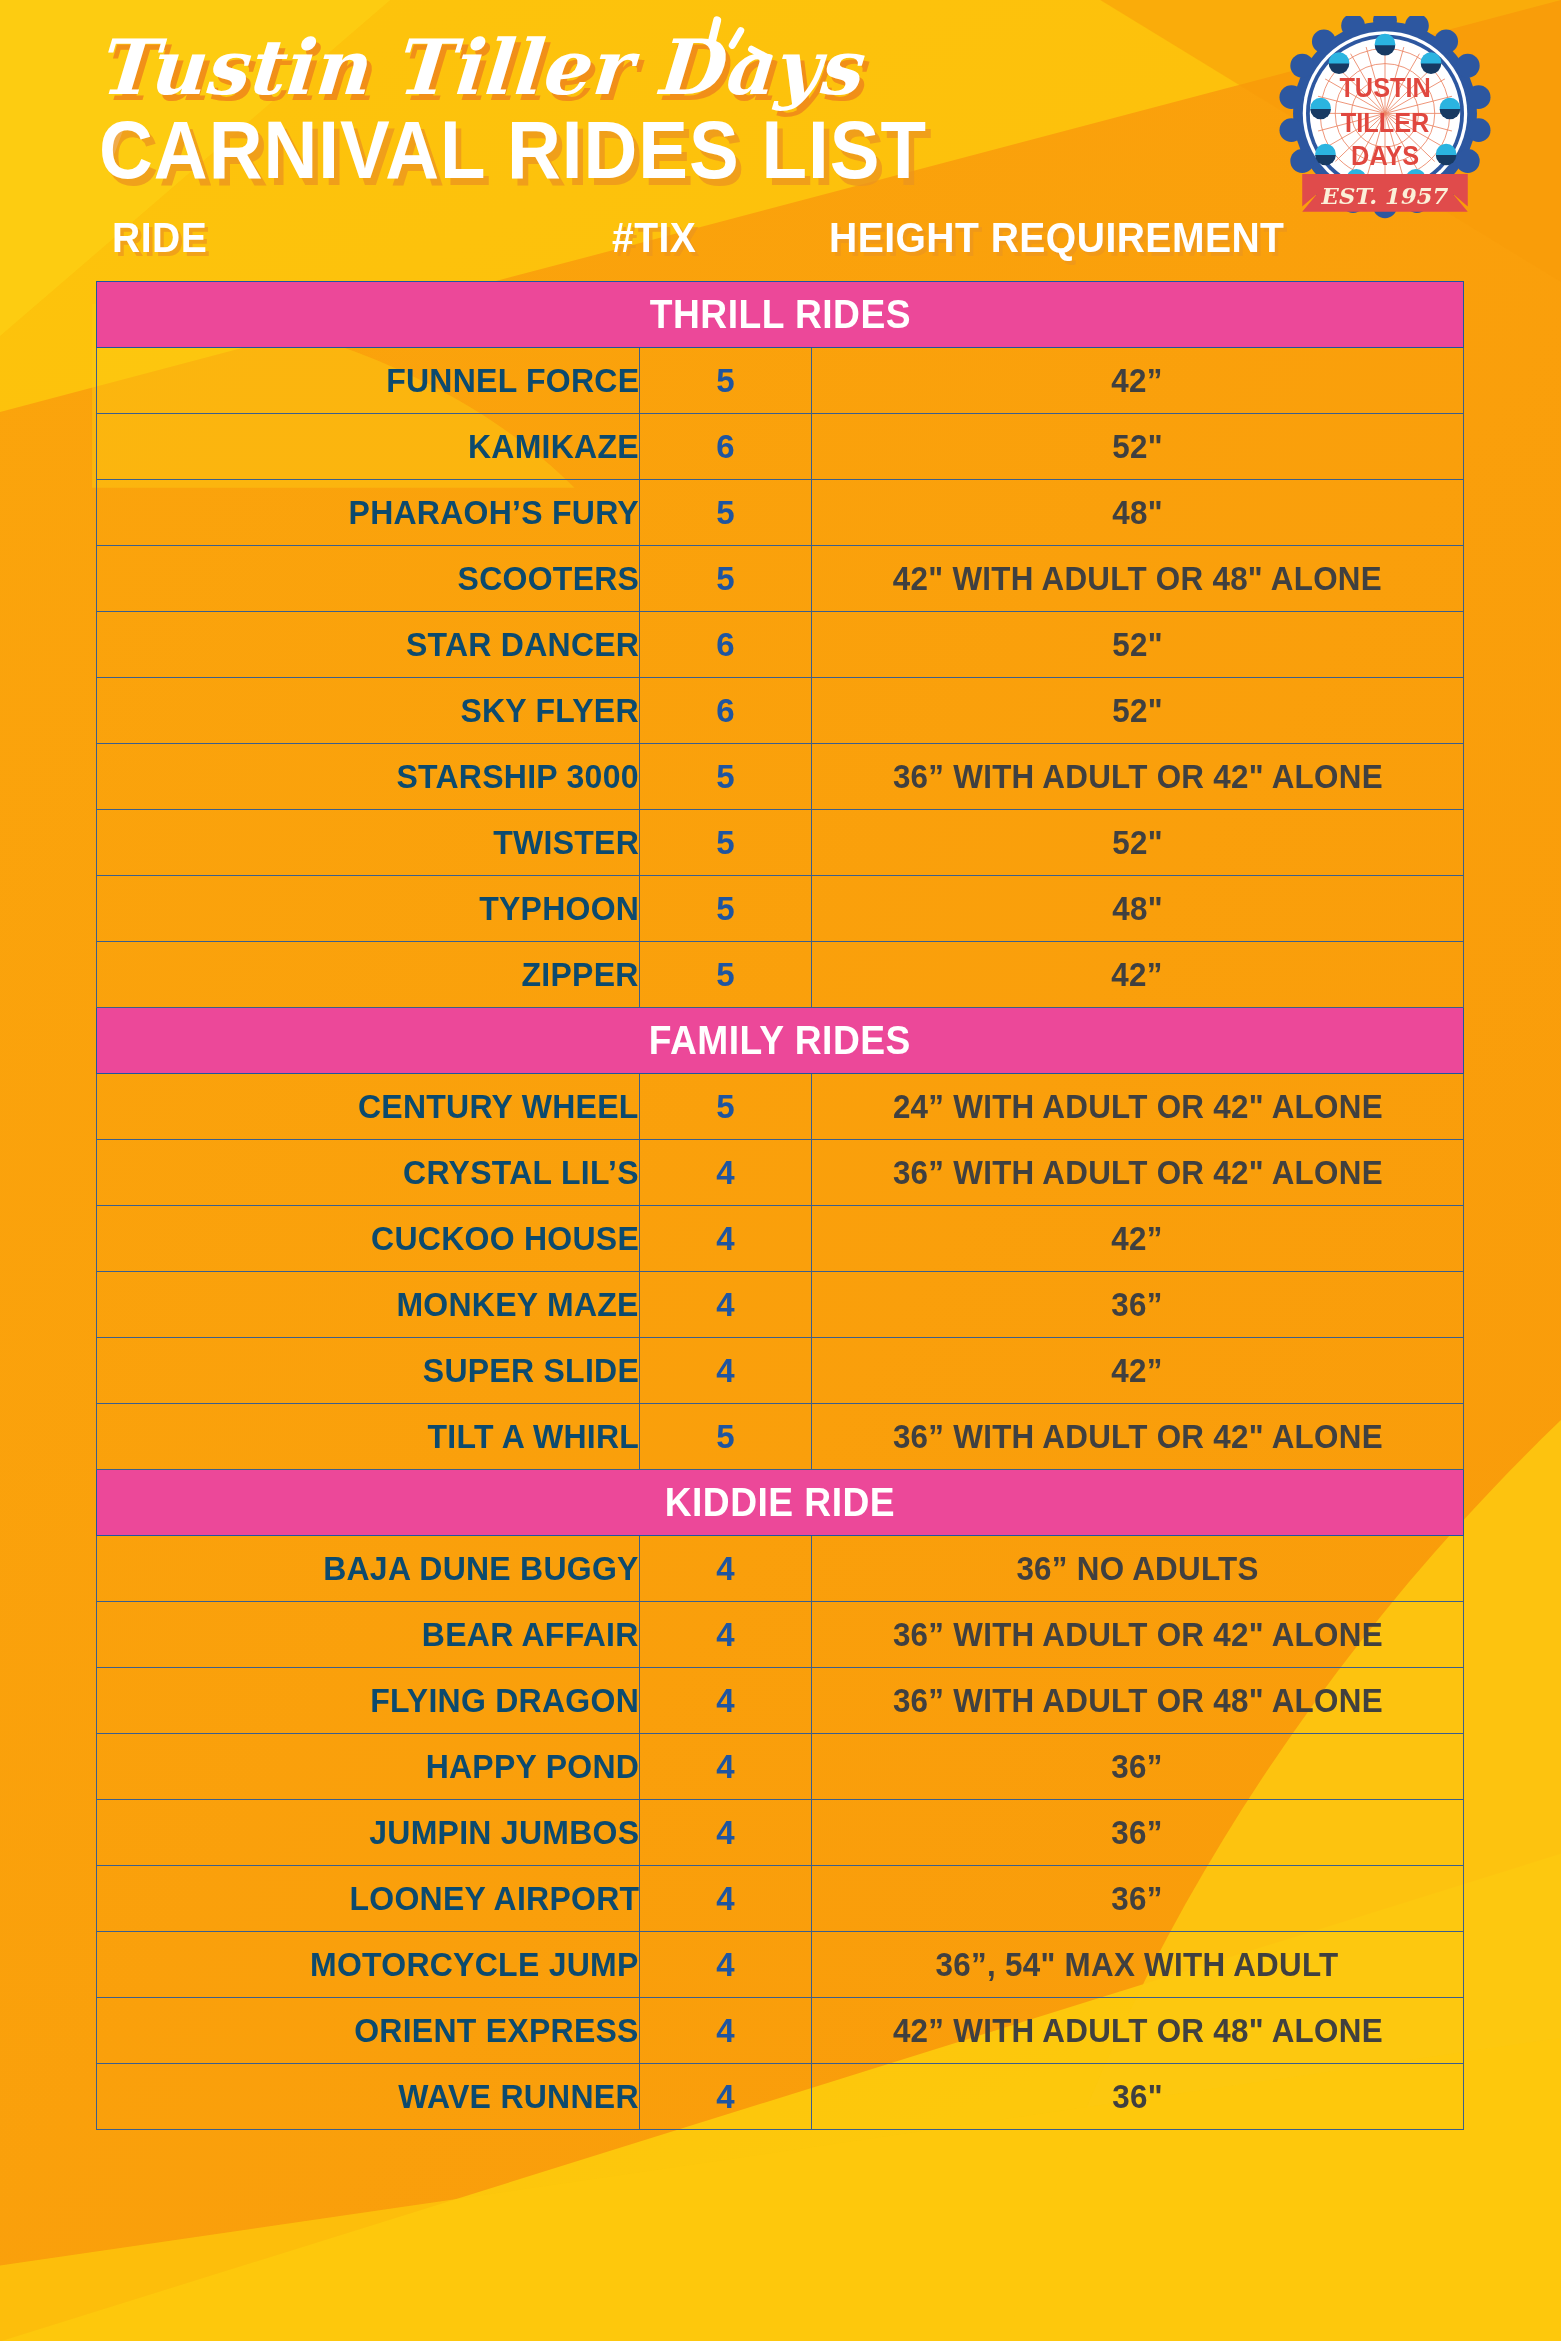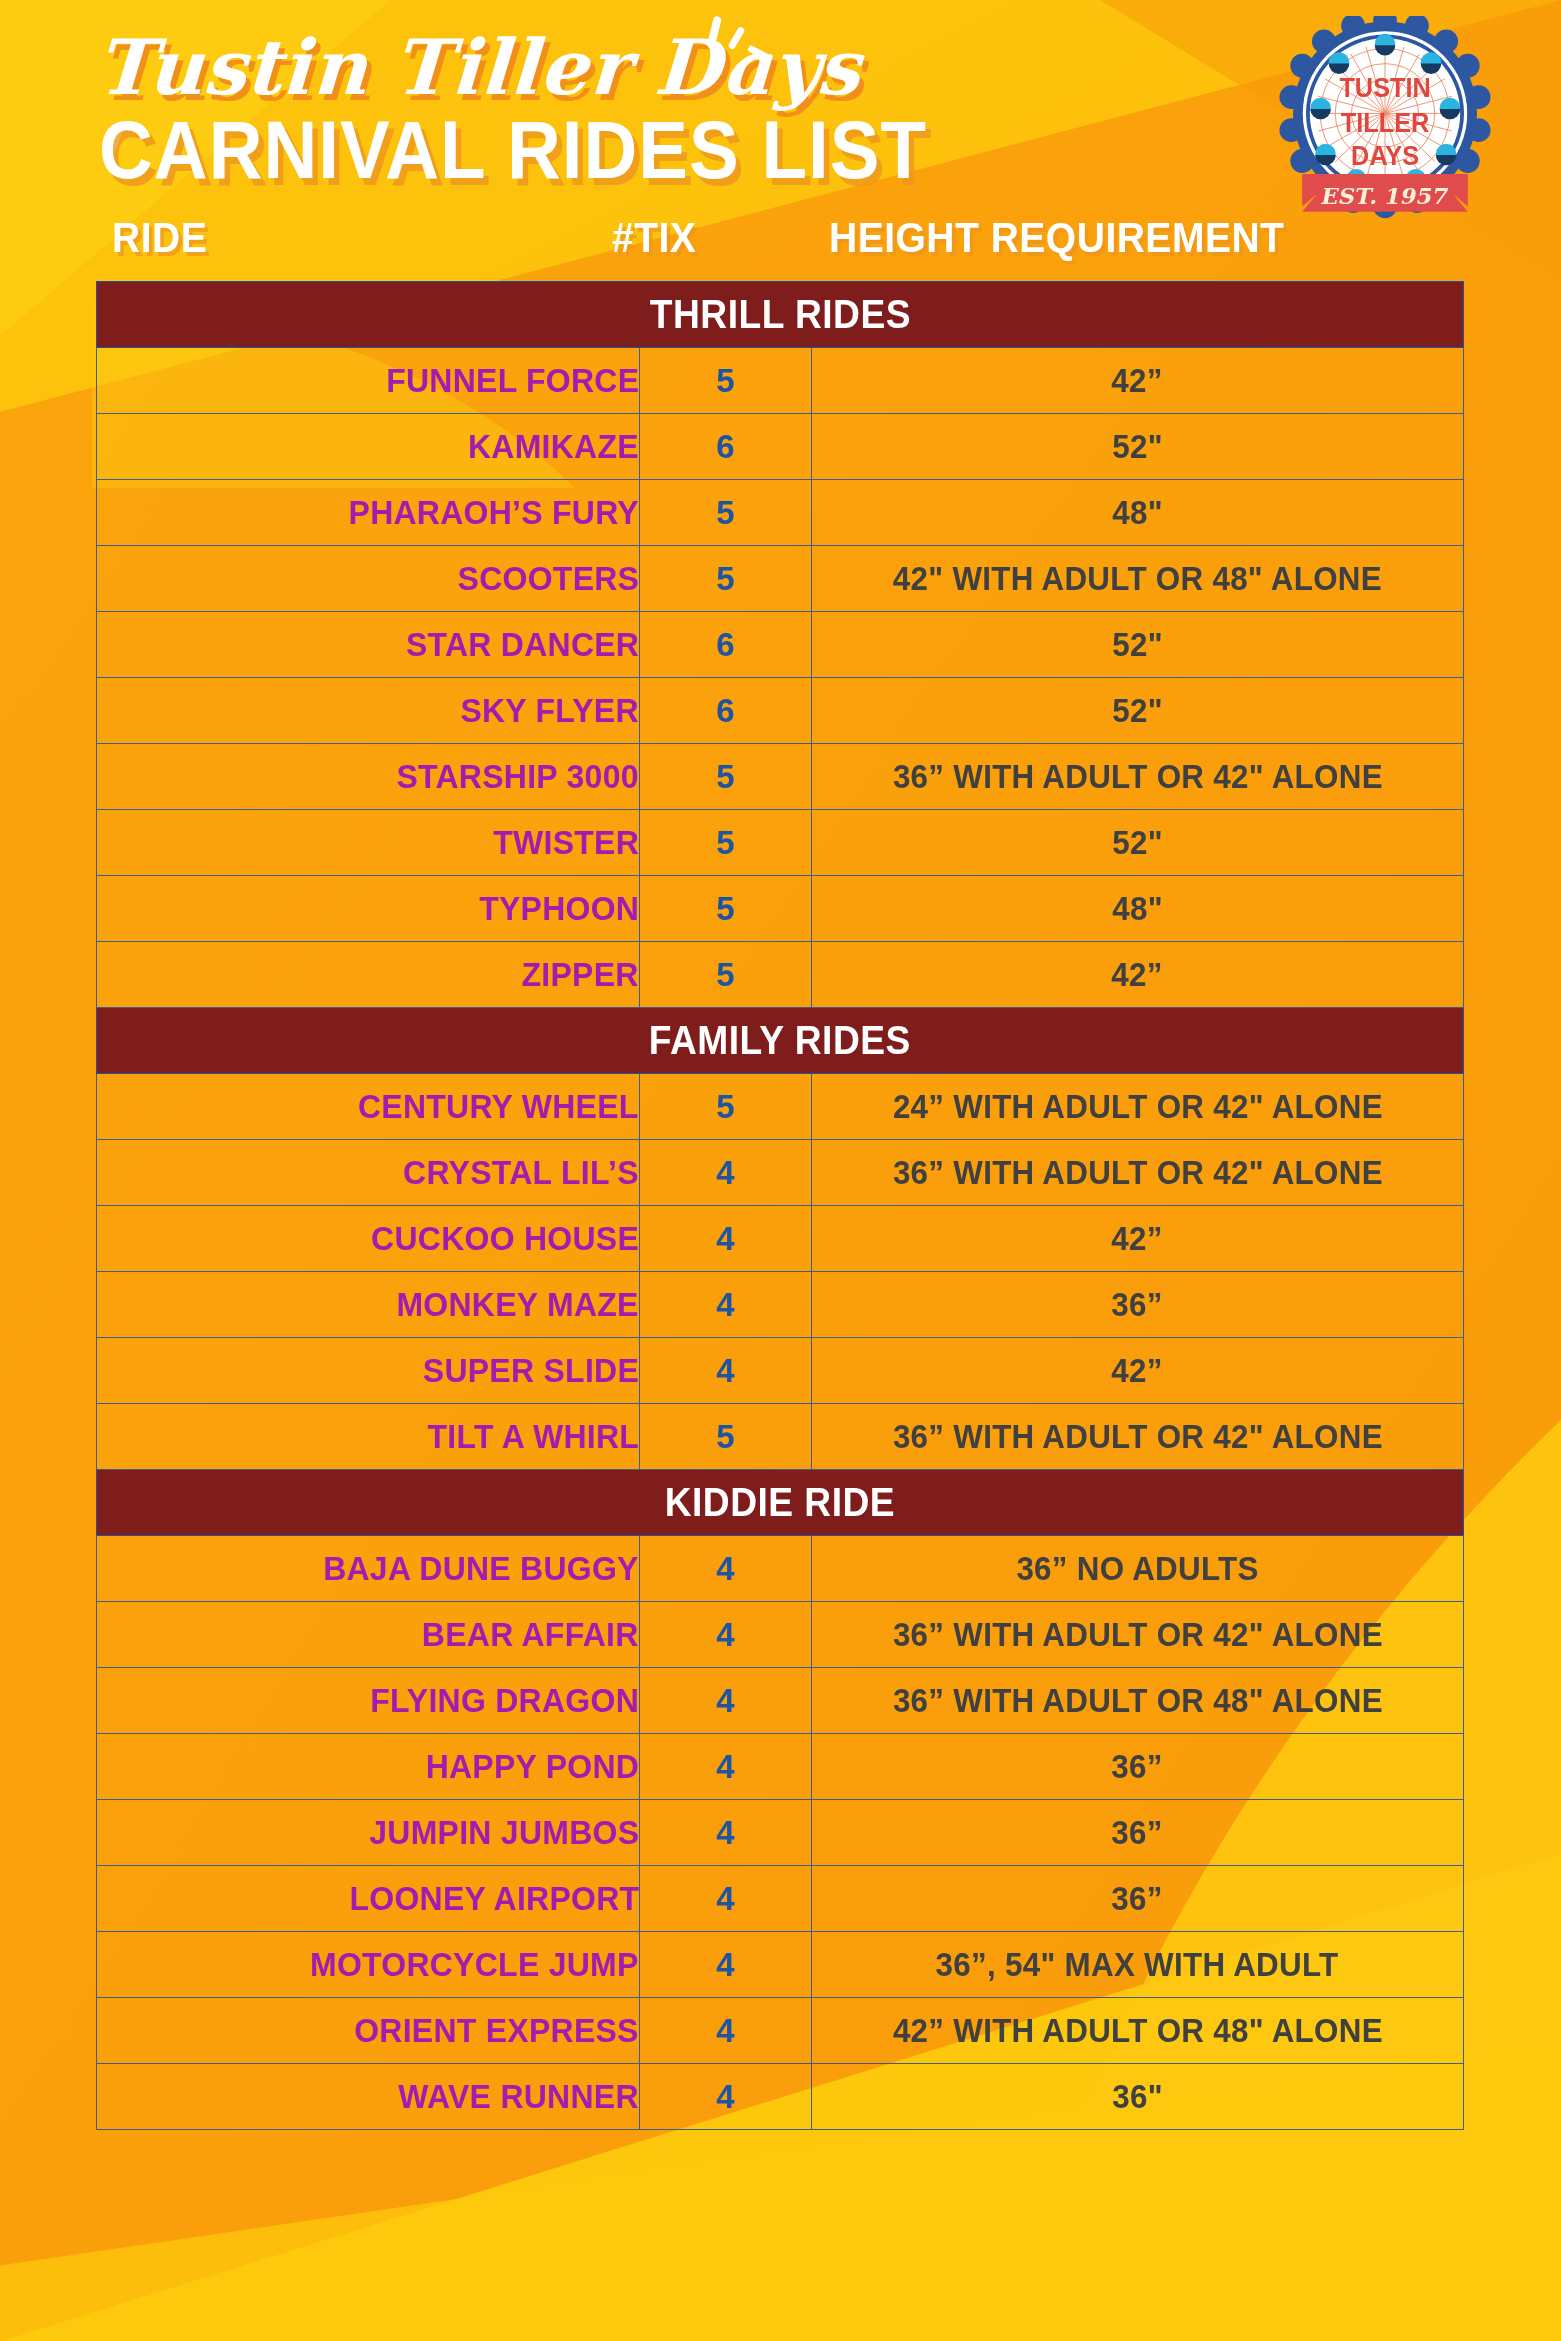--- a/index.html
+++ b/index.html
@@ -88,42 +88,42 @@
   .rides-table col.c-height { width:652px; }
 
   .rides-table td {
     border:1.1px solid #3C5F8C;
     padding:0;
     vertical-align:middle;
     height:66px;
   }
 
   .section-row td {
-    background:#7f1d1d;
+    background:#ec4899;
     border-color:#1F55A0;
     text-align:center;
     height:66px;
   }
   .section-label {
     font-weight:700;
     font-size:40px;
     color:#FFFFFF;
     letter-spacing:0.5px;
     transform:scaleX(0.93);
     display:inline-block;
     white-space:nowrap;
   }
 
   .ride-row td { background:transparent; }
   .cell-name {
     text-align:right;
     padding-right:3.3px;
     font-weight:700;
     font-size:34px;
-    color:#a21caf;
+    color:#0c4a6e;
     letter-spacing:0.3px;
     white-space:nowrap;
   }
   .cell-name span { display:inline-block; transform:scaleX(0.94); transform-origin:right center; }
   .cell-tix {
     text-align:center;
     font-weight:700;
     font-size:33px;
     color:#1F55A0;
   }

